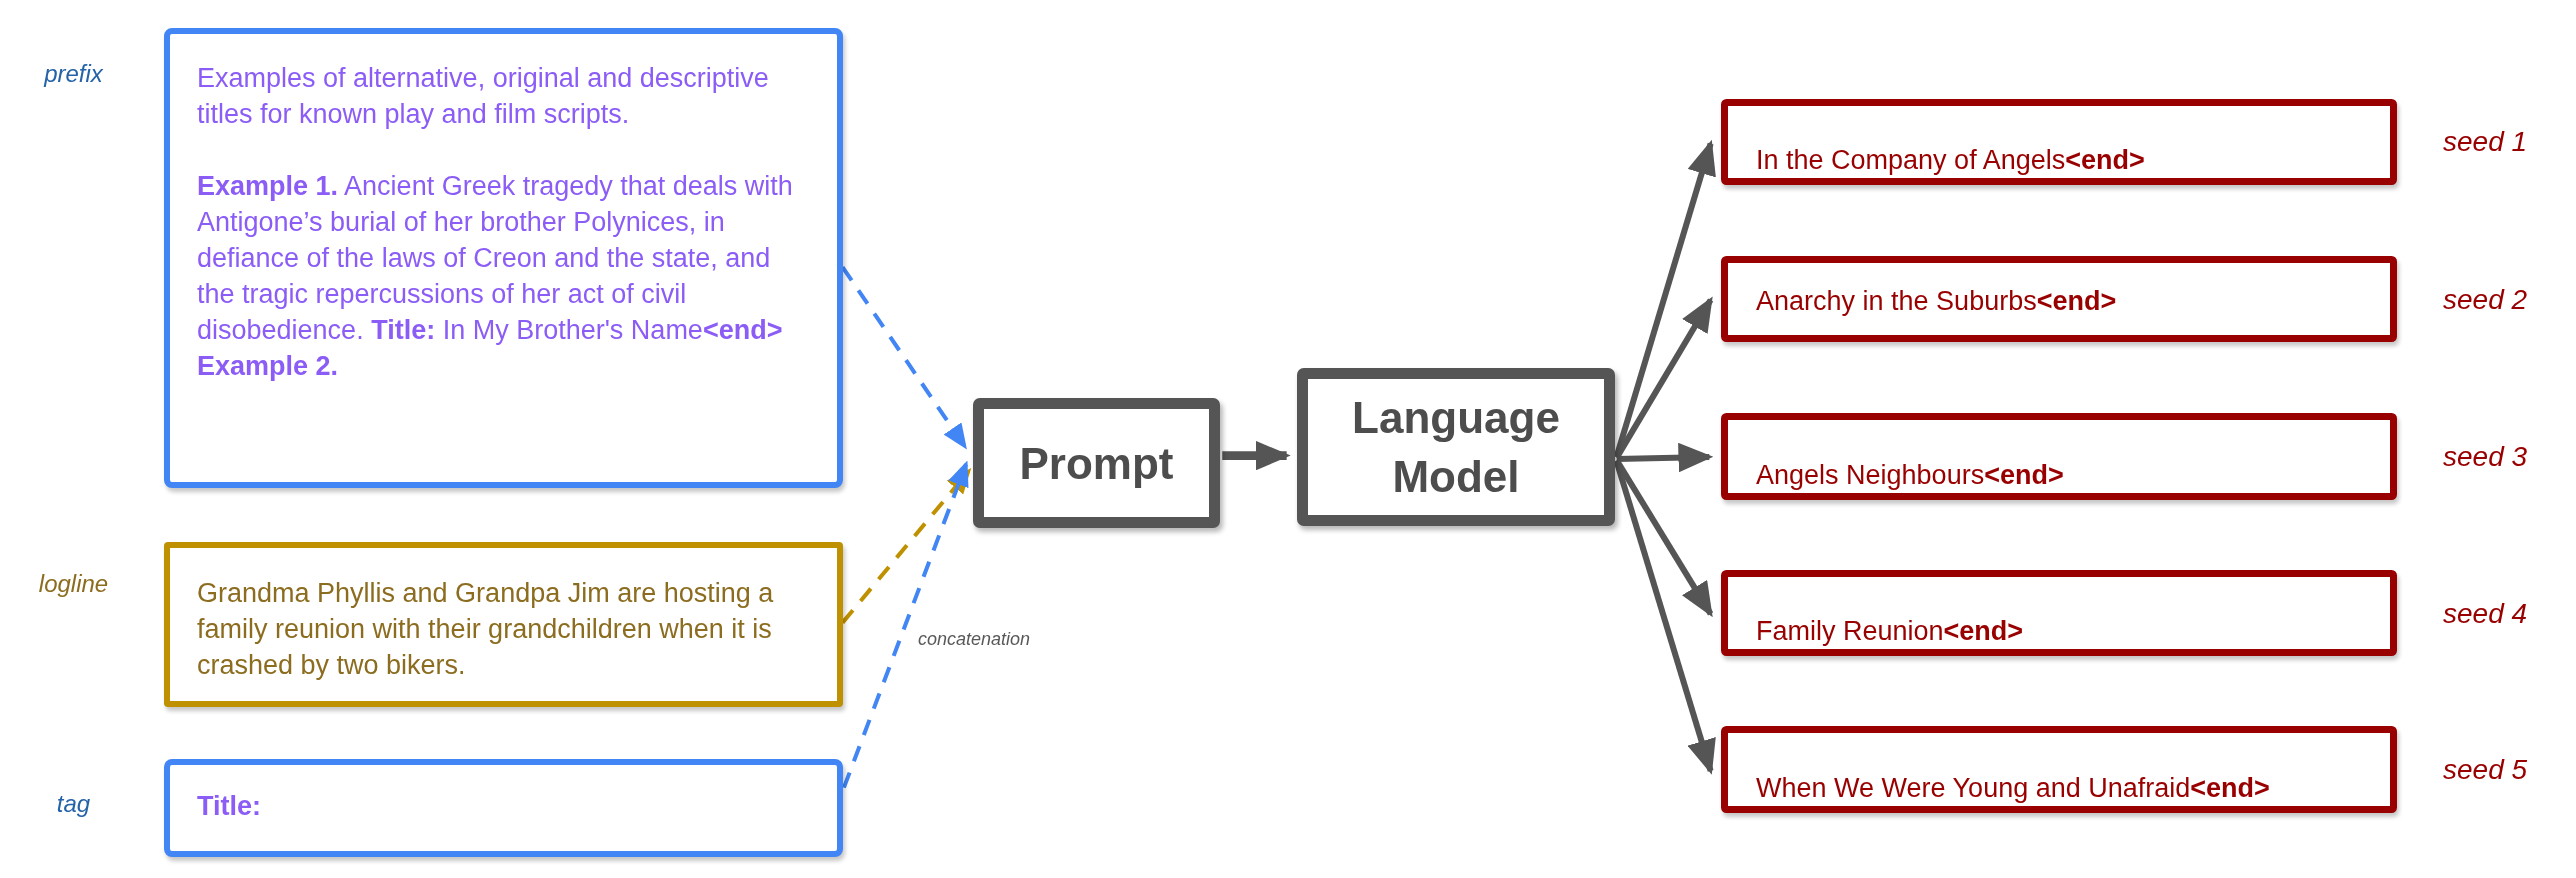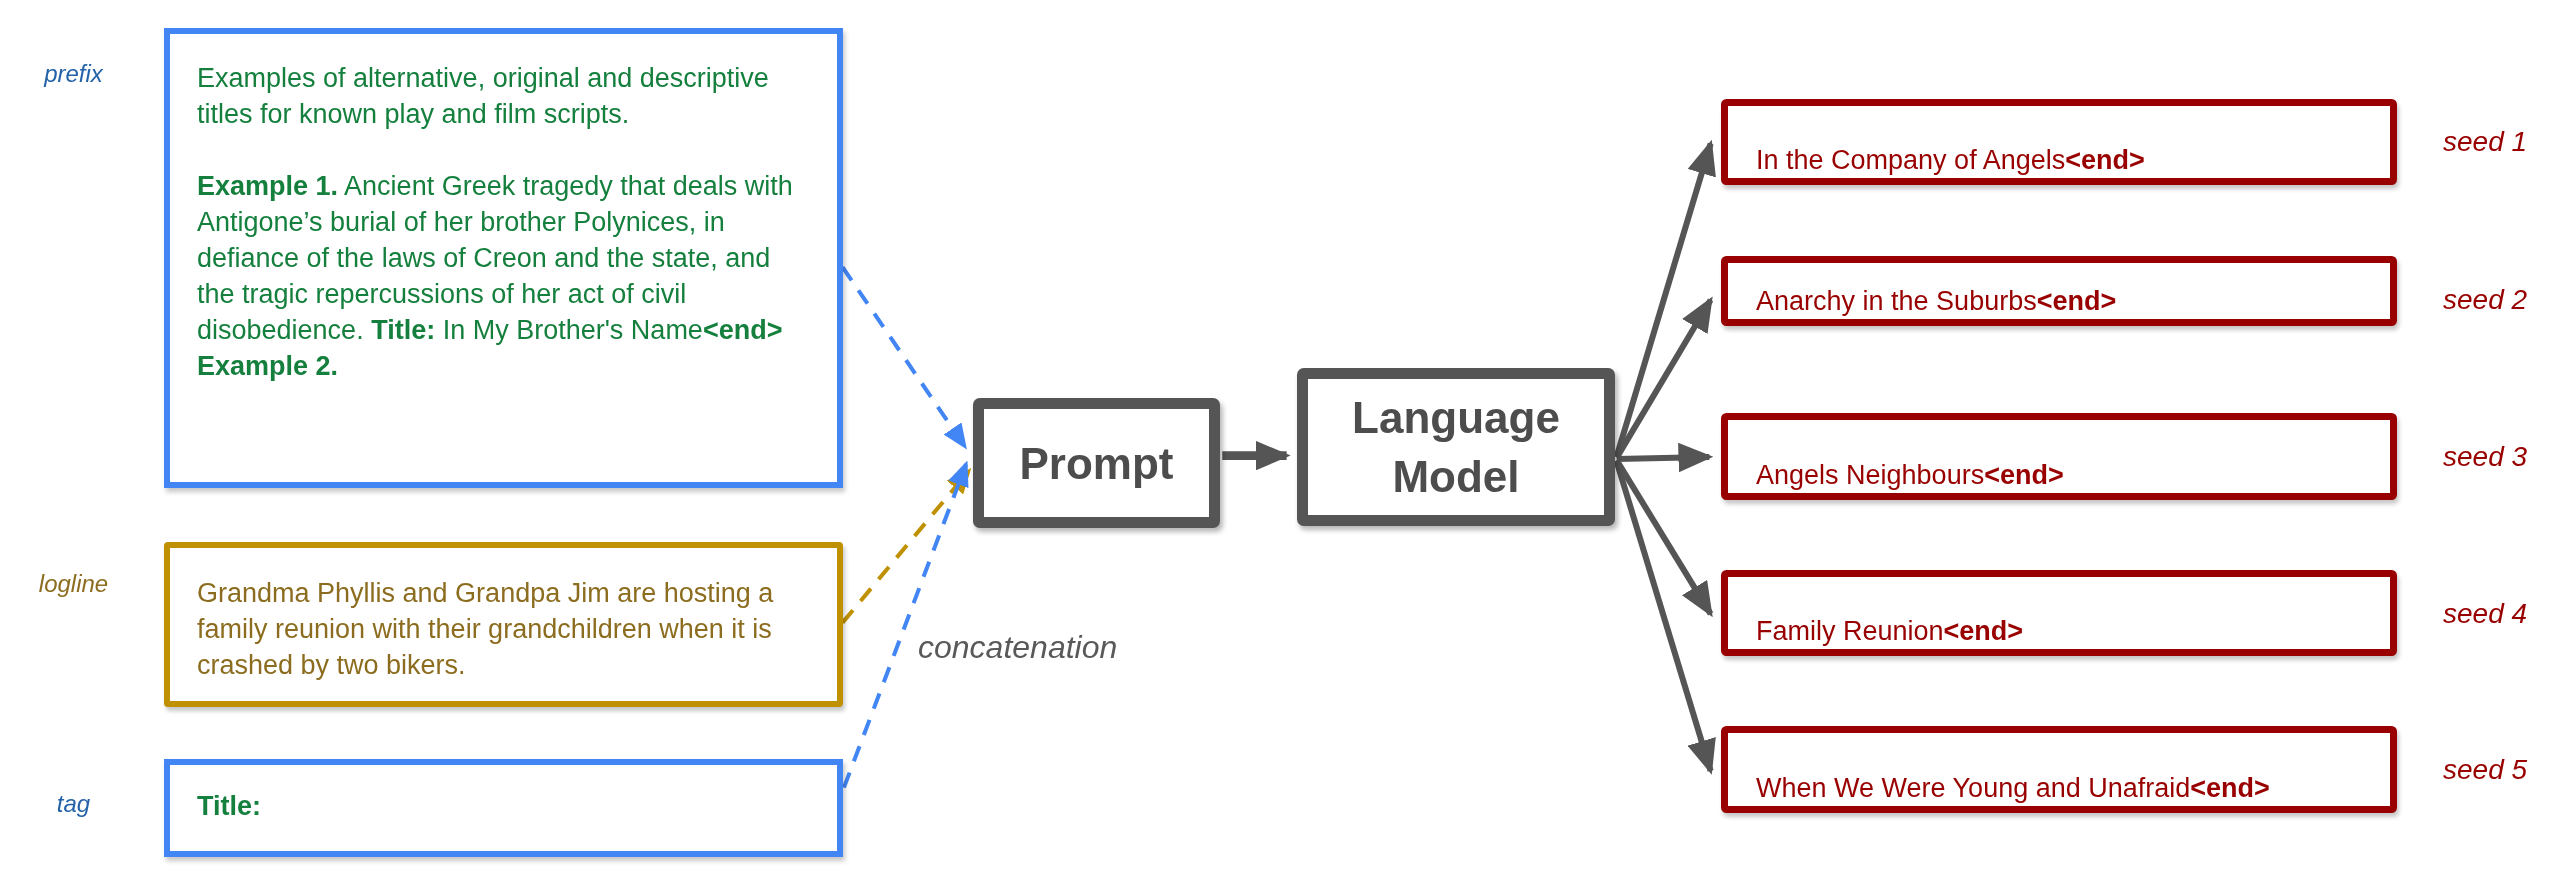--- a/index.html
+++ b/index.html
@@ -2,36 +2,36 @@
 <html style="font-size:10.7px"><head>
 <meta charset="utf-8">
 <style>
   html,body{margin:0;padding:0;background:#ffffff;}
   #canvas{
     position:relative;width:2576px;height:879px;background:#ffffff;overflow:hidden;
     font-family:"Liberation Sans","DejaVu Sans",sans-serif;
   }
   .conn{position:absolute;left:0;top:0;width:2576px;height:879px;}
   .box{position:absolute;box-sizing:border-box;background:#ffffff;}
-  .box-blue{border:6px solid #4285f4;border-radius:0;color:#15803d;
+  .box-blue{border:6px solid #4285f4;border-radius:8px;color:#8b5cf6;
     box-shadow:2px 4px 4.7px rgba(0,0,0,0.22);}
   .box-gold{border:6.7px solid #bf9000;border-radius:4px;color:#8c6d1f;
     box-shadow:2px 4px 4.7px rgba(0,0,0,0.22);}
   .box-red{border:7.4px solid #990000;border-radius:5.4px;color:#990000;
     box-shadow:2px 4px 4.7px rgba(0,0,0,0.22);display:flex;align-items:flex-end;}
   .box-gray{border:11.4px solid #555555;border-radius:6.7px;color:#4d4d4d;
     box-shadow:2.7px 4px 5.4px rgba(0,0,0,0.28);display:flex;align-items:center;justify-content:center;
     font-weight:700;text-align:center;}
   .body-text{font-size:27px;line-height:36px;}
   .b{font-weight:700;}
   .side-label{position:absolute;font-size:24px;font-style:italic;text-align:center;width:107px;}
   .lbl-blue{color:#2563a8;}
   .lbl-gold{color:#8c6d1f;}
   .seed-label{position:absolute;font-size:28px;font-style:italic;color:#990000;width:148px;text-align:left;}
-  .note{position:absolute;font-size:32px;font-style:italic;color:#595959;}
+  .note{position:absolute;font-size:18px;font-style:italic;color:#595959;}
   .big-title{font-size:44px;line-height:59px;}
 </style>
 </head>
 <body>
 
 <div id="canvas">
 
   <svg class="conn" viewBox="0 0 3840 1310">
     <defs>
       <marker id="arr-gray" markerUnits="userSpaceOnUse" markerWidth="52" markerHeight="44" refX="46" refY="22" orient="auto">
@@ -80,21 +80,21 @@
 
   <div class="box box-gray big-title" style="left:1297px;top:368px;width:318px;height:158px;padding:0 20px;">
     <span>Language Model</span>
   </div>
 
   <div class="note" style="left:918px;top:629px;">concatenation</div>
 
   <div class="box box-red body-text" style="left:1721px;top:99px;width:676px;height:86px;padding:0 28px;">
     <div><span>In the Company of Angels</span><span class="b">&lt;end&gt;</span></div>
   </div>
-  <div class="box box-red body-text" style="left:1721px;top:256px;width:676px;height:70px;padding:0 28px;">
+  <div class="box box-red body-text" style="left:1721px;top:256px;width:676px;height:86px;padding:16px 28px;">
     <div><span>Anarchy in the Suburbs</span><span class="b">&lt;end&gt;</span></div>
   </div>
   <div class="box box-red body-text" style="left:1721px;top:413px;width:676px;height:87px;padding:0 28px;">
     <div><span>Angels Neighbours</span><span class="b">&lt;end&gt;</span></div>
   </div>
   <div class="box box-red body-text" style="left:1721px;top:570px;width:676px;height:86px;padding:0 28px;">
     <div><span>Family Reunion</span><span class="b">&lt;end&gt;</span></div>
   </div>
   <div class="box box-red body-text" style="left:1721px;top:726px;width:676px;height:87px;padding:0 28px;">
     <div><span>When We Were Young and Unafraid</span><span class="b">&lt;end&gt;</span></div>

